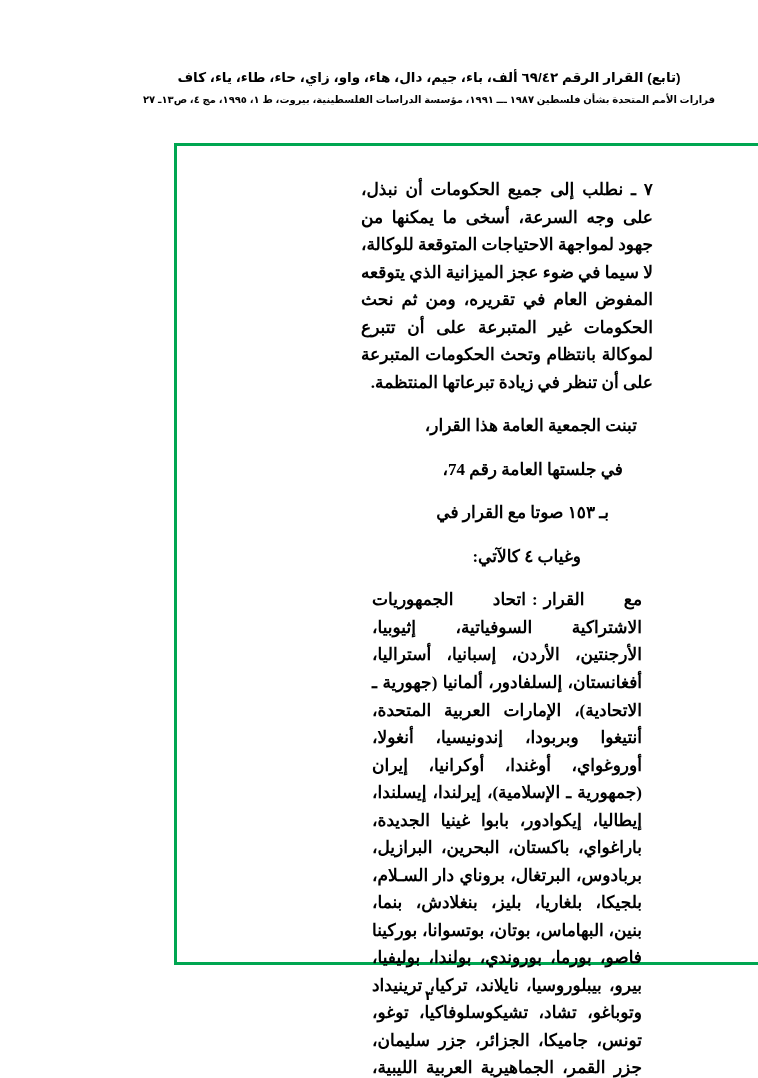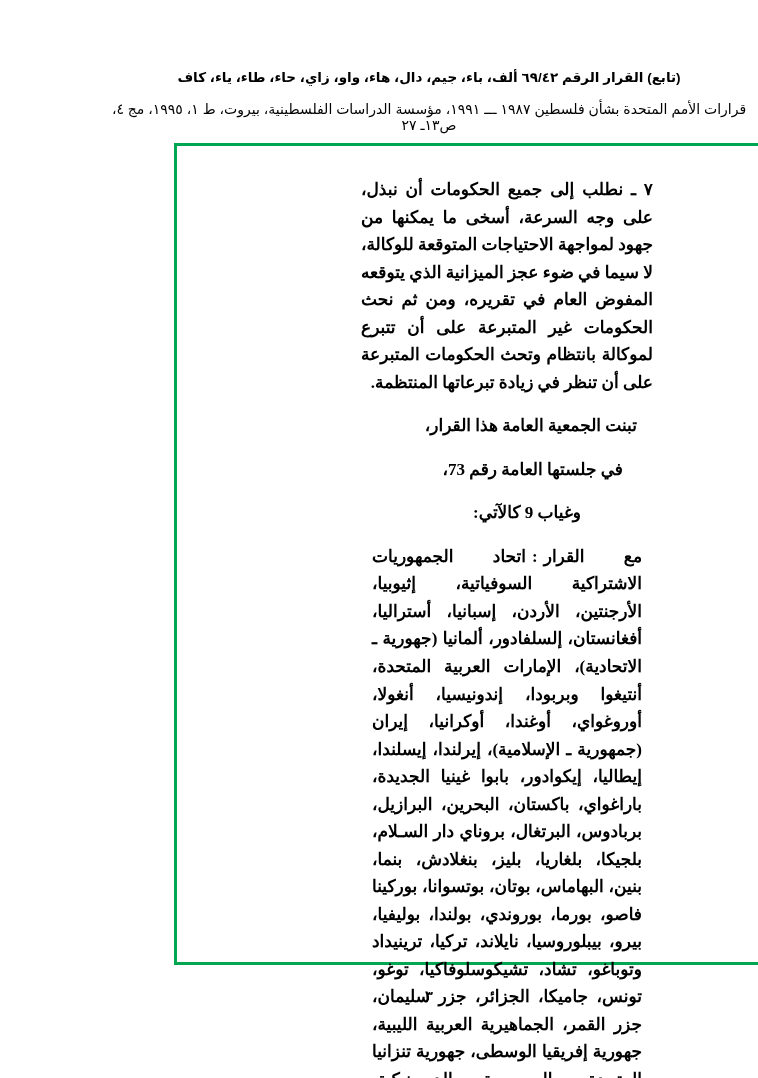--- a/index.html
+++ b/index.html
@@ -31,23 +31,23 @@
     direction: rtl;
   }
   .header-title {
     font-size: 13.5px;
     font-weight: bold;
     letter-spacing: 0px;
     line-height: 1.5;
     font-family: "Liberation Sans", "DejaVu Sans", sans-serif;
   }
   .header-sub {
-    font-size: 14px;
-    font-weight: normal;
-    margin-top: 13px;
+    font-size: 10px;
+    font-weight: bold;
+    margin-top: 6px;
     font-family: "Liberation Sans", "DejaVu Sans", sans-serif;
   }
   .frame {
     position: absolute;
     top: 143px;
     left: 74px;
     width: 610px;
     height: 822px;
     border: 3px solid #00a651;
     box-sizing: border-box;
@@ -121,22 +121,23 @@
     <div class="header-sub">قرارات الأمم المتحدة بشأن فلسطين ١٩٨٧ ـــ ١٩٩١، مؤسسة الدراسات الفلسطينية، بيروت، ط ١، ١٩٩٥، مج ٤، ص١٣ـ ٢٧</div>
   </div>
 
   <div class="frame">
     <div class="content">
 
       <p class="para">٧ ـ نطلب إلى جميع الحكومات أن نبذل، على وجه السرعة، أسخى ما يمكنها من جهود لمواجهة الاحتياجات المتوقعة للوكالة، لا سيما في ضوء عجز الميزانية الذي يتوقعه المفوض العام في تقريره، ومن ثم نحث الحكومات غير المتبرعة على أن تتبرع لموكالة بانتظام وتحث الحكومات المتبرعة على أن تنظر في زيادة تبرعاتها المنتظمة.</p>
 
       <div class="vote-block">
         <p class="vote-line indent1">تبنت الجمعية العامة هذا القرار،</p>
-        <p class="vote-line indent2">في جلستها العامة رقم 73،</p>
-        <p class="vote-line indent5">وغياب 9 كالآتي:</p>
+        <p class="vote-line indent2">في جلستها العامة رقم 74،</p>
+        <p class="vote-line indent3">بـ ١٥٣ صوتا مع القرار في</p>
+        <p class="vote-line indent5">وغياب ٤ كالآتي:</p>
       </div>
 
       <div class="with-label">
         <div class="countries"><span class="label-text">مع القرار</span><span class="colon">:</span><span>اتحاد الجمهوريات الاشتراكية السوفياتية، إثيوبيا، الأرجنتين، الأردن، إسبانيا، أستراليا، أفغانستان، إلسلفادور، ألمانيا (جهورية ـ الاتحادية)، الإمارات العربية المتحدة، أنتيغوا وبربودا، إندونيسيا، أنغولا، أوروغواي، أوغندا، أوكرانيا، إيران (جمهورية ـ الإسلامية)، إيرلندا، إيسلندا، إيطاليا، إيكوادور، بابوا غينيا الجديدة، باراغواي، باكستان، البحرين، البرازيل، بربادوس، البرتغال، بروناي دار السـلام، بلجيكا، بلغاريا، بليز، بنغلادش، بنما، بنين، البهاماس، بوتان، بوتسوانا، بوركينا فاصو، بورما، بوروندي، بولندا، بوليفيا، بيرو، بيبلوروسيا، نايلاند، تركيا، ترينيداد وتوباغو، تشاد، تشيكوسلوفاكيا، توغو، تونس، جاميكا، الجزائر، جزر سليمان، جزر القمر، الجماهيرية العربية الليبية، جهورية إفريقيا الوسطى، جهورية تنزانيا المتحدة، الجمهورية الدومينيكية، الجمهورية الديمقراطية الألمانية، الجمهورية العربية السـورية، جهورية لاو الديمقراطية الشعبية، جيبوتي، الدانمارك، الرأس الأخضر،</span></div>
       </div>
 
     </div>
   </div>
 
   <div class="page-number">٣</div>

